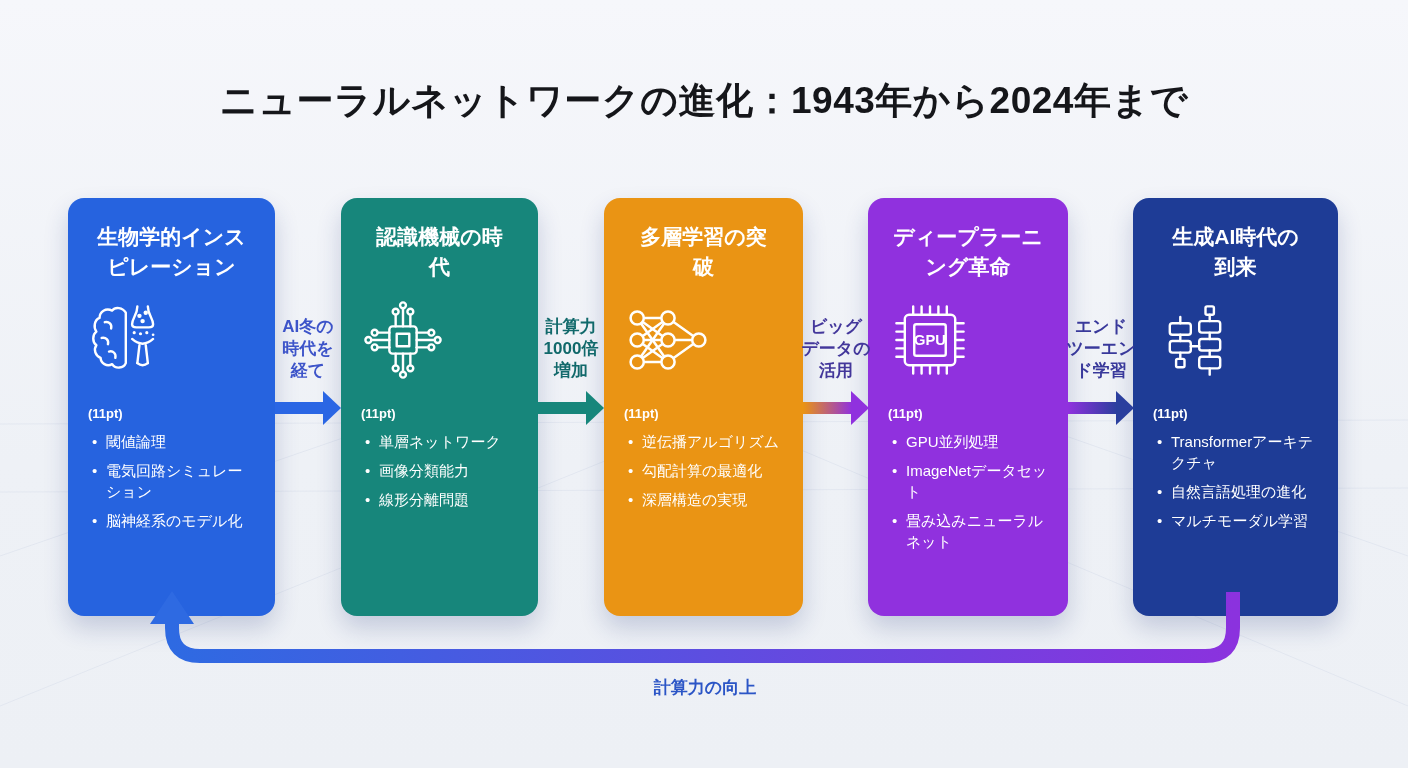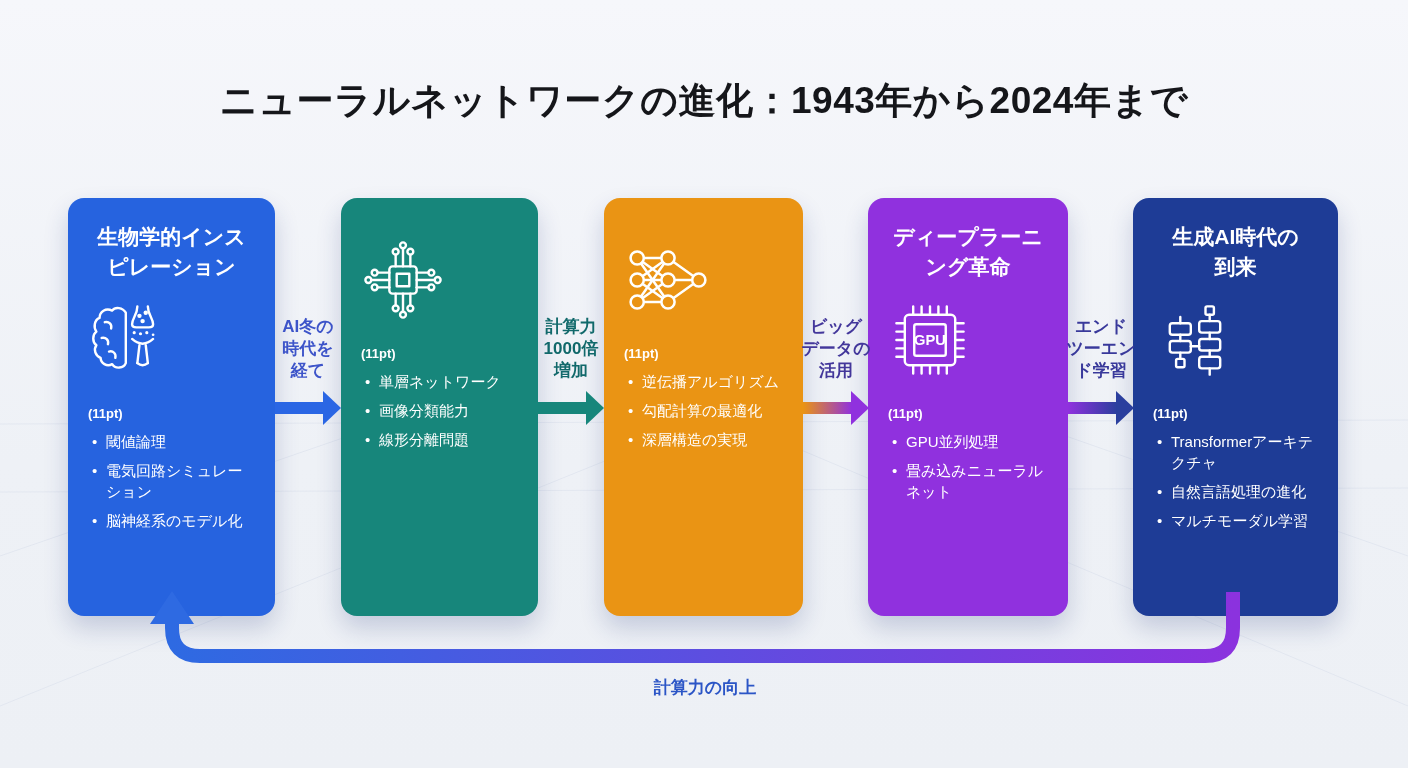--- a/index.html
+++ b/index.html
@@ -91,20 +91,22 @@
     </div>
     <div class="size-label">(11pt)</div>
     <ul class="bullets">
       <li>閾値論理</li>
       <li>電気回路シミュレーション</li>
       <li>脳神経系のモデル化</li>
     </ul>
   </div>
 
   <div class="stage-card" style="left: 341px; width: 197px; background-color: rgb(23, 134, 123); --cc: #17867B;">
+    <div class="stage-title">認識機械の時
+代</div>
     <div class="stage-icon">
       <svg class="icon-svg" width="84" height="84" viewBox="0 0 80 80">
         <rect x="27" y="27" width="26" height="26" rx="3"></rect>
         <rect x="34" y="34" width="12" height="12"></rect>
         <path d="M33 27 V16"></path>
           <circle cx="33" cy="13" r="2.8"></circle>
         <path d="M40 27 V10"></path>
           <circle cx="40" cy="7" r="2.8"></circle>
         <path d="M47 27 V16"></path>
           <circle cx="47" cy="13" r="2.8"></circle>
@@ -130,20 +132,22 @@
     </div>
     <div class="size-label">(11pt)</div>
     <ul class="bullets">
       <li>単層ネットワーク</li>
       <li>画像分類能力</li>
       <li>線形分離問題</li>
     </ul>
   </div>
 
   <div class="stage-card" style="left: 604px; width: 199px; background-color: rgb(234, 148, 20); --cc: #EA9414;">
+    <div class="stage-title">多層学習の突
+破</div>
     <div class="stage-icon">
       <svg class="icon-svg" width="88" height="66" viewBox="0 0 80 60">
         <g>
           <path d="M12 10 L40 10 M12 10 L40 30 M12 10 L40 50"></path>
           <path d="M12 30 L40 10 M12 30 L40 30 M12 30 L40 50"></path>
           <path d="M12 50 L40 10 M12 50 L40 30 M12 50 L40 50"></path>
           <path d="M40 10 L68 30 M40 30 L68 30 M40 50 L68 30"></path>
         </g>
         <circle class="node" cx="12" cy="10" r="6"></circle>
         <circle class="node" cx="12" cy="30" r="6"></circle>
@@ -172,20 +176,21 @@
         <path d="M16 24 H8 M16 32 H8 M16 40 H8 M16 48 H8 M16 56 H8"></path>
         <path d="M64 24 H72 M64 32 H72 M64 40 H72 M64 48 H72 M64 56 H72"></path>
         <rect x="16" y="16" width="48" height="48" rx="4"></rect>
         <rect x="25" y="25" width="30" height="30" rx="2"></rect>
         <text class="icon-text" x="40" y="45" text-anchor="middle">GPU</text>
       </svg>
     </div>
     <div class="size-label">(11pt)</div>
     <ul class="bullets">
       <li>GPU並列処理</li>
+      <li>ImageNetデータセット</li>
       <li>畳み込みニューラルネット</li>
     </ul>
   </div>
 
   <div class="stage-card" style="left: 1133px; width: 205px; background-color: rgb(30, 60, 150); --cc: #1E3C96;">
     <div class="stage-title">生成AI時代の
 到来</div>
     <div class="stage-icon">
       <svg class="icon-svg" width="84" height="84" viewBox="0 0 80 80">
         <rect x="16" y="24" width="20" height="11" rx="2.5"></rect>

